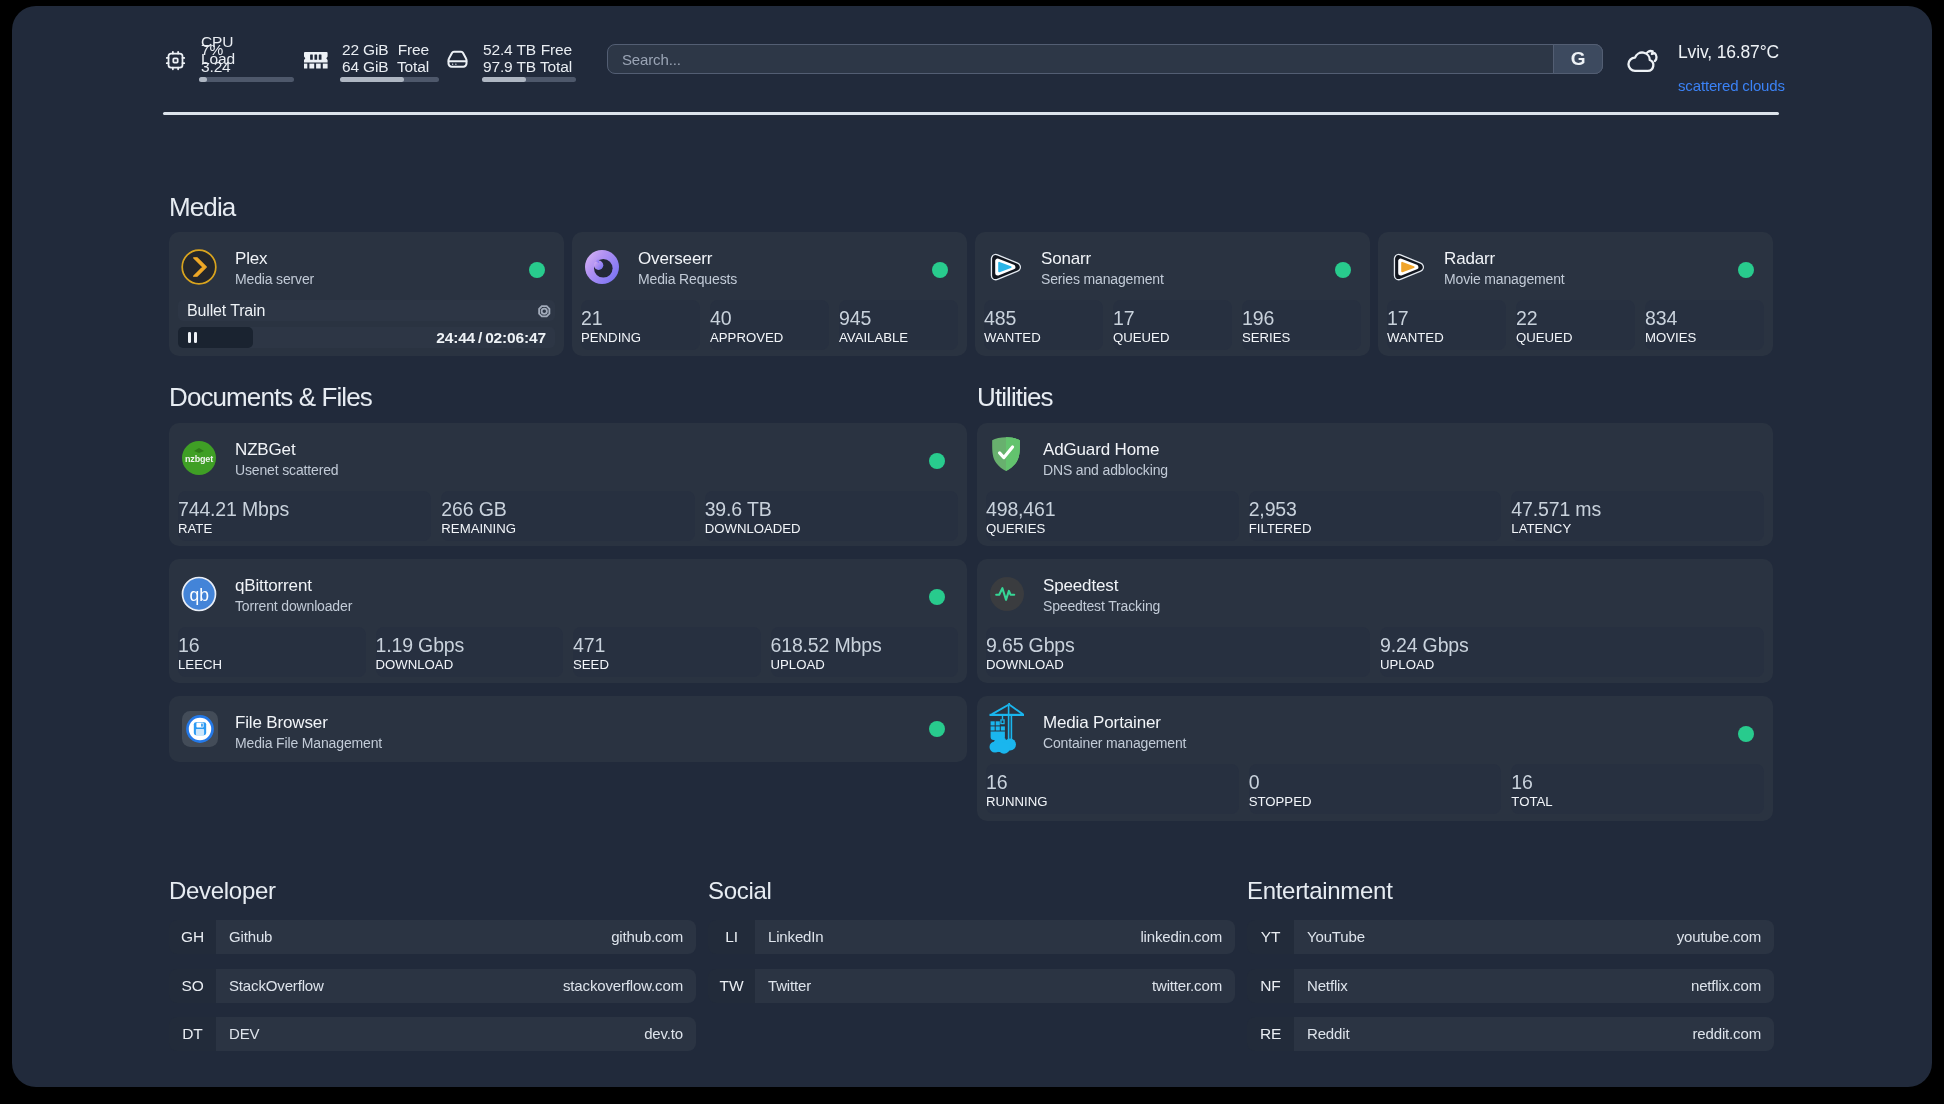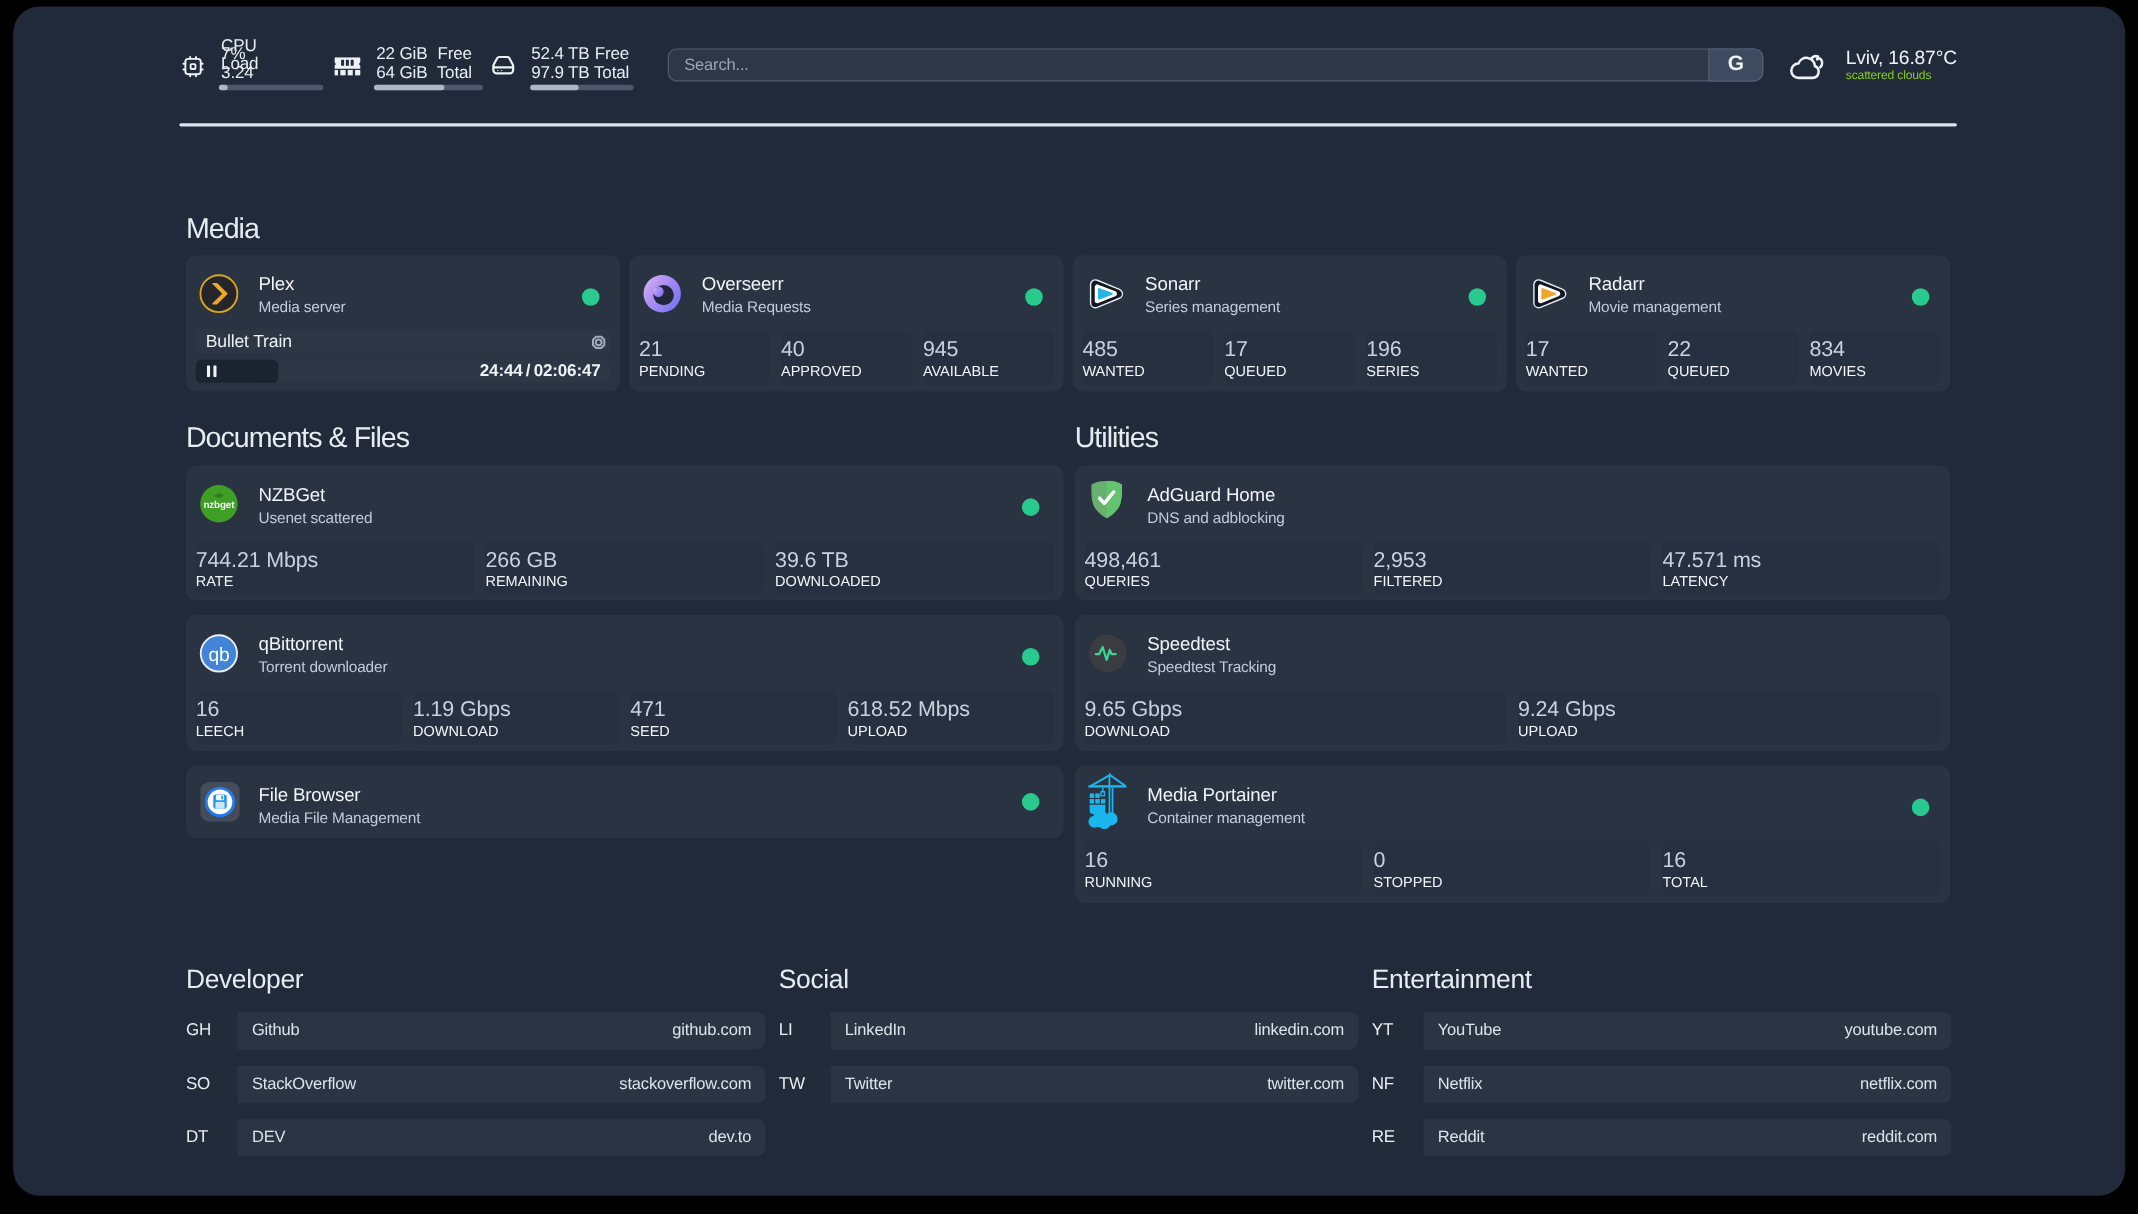--- a/index.html
+++ b/index.html
@@ -14,21 +14,21 @@
 .st{position:absolute;left:66px;top:38px;font-size:14px;color:#c2cbd7;line-height:19px;white-space:nowrap}
 .dot{position:absolute;width:16px;height:16px;border-radius:50%;background:#28cb8d}
 .stats{position:absolute;left:9px;right:9px;top:68px;height:50px;display:flex;gap:10px}
 .stat{flex:1;background:#273040;border-radius:8px;position:relative;text-align:left}
 .num{position:absolute;left:0;right:0;top:6px;font-size:19.5px;color:#c9d2dc;line-height:24px;white-space:nowrap}
 .lbl{position:absolute;left:0;right:0;top:29px;font-size:13.2px;font-weight:400;color:#f2f5f9;line-height:17px;letter-spacing:0;white-space:nowrap}
 .rtxt{font-size:15.5px;color:#e9edf2;line-height:17.4px;white-space:nowrap}
 .rbar{position:absolute;height:5px;border-radius:3px;background:#4e586b;top:76.5px}
 .rfill{position:absolute;left:0;top:0;height:5px;border-radius:3px;background:#aeb6c2}
 .bmrow{position:absolute;height:34px}
-.bmab{position:absolute;left:0;top:0;width:47px;height:34px;background:#222b3a;border-radius:8px 0 0 8px;color:#e9edf2;font-size:15.5px;line-height:34px}
+.bmab{position:absolute;left:0;top:0;width:47px;height:34px;background:#222b3a;border-radius:8px 0 0 8px;color:#e9edf2;font-size:15.5px;text-align:center;line-height:34px}
 .bmbar{position:absolute;left:47px;right:0;top:0;height:34px;background:#2b3443;border-radius:0 8px 8px 0}
 .bmn{position:absolute;left:13px;top:0;font-size:15px;color:#dde3eb;line-height:34px;white-space:nowrap}
 .bmu{position:absolute;right:13px;top:0;font-size:15px;color:#dde3eb;line-height:34px;white-space:nowrap}
 </style>
 </head>
 <body>
 <div id="dash"></div>
 
 <svg class="abs" style="left:165px;top:50px" width="21" height="21" viewBox="0 0 24 24" fill="none" stroke="#edf1f6" stroke-width="2" stroke-linecap="round" stroke-linejoin="round">
     <rect x="4" y="4" width="16" height="16" rx="3"></rect>
@@ -75,21 +75,21 @@
 
 <div class="abs" style="left:607px;top:44px;width:996px;height:30px;border:1px solid #535e73;border-radius:8px;background:#2d3747"></div>
 <div class="abs" style="left:622px;top:44px;font-size:15px;color:#9aa4b5;line-height:31px">Search...</div>
 <div class="abs" style="left:1553px;top:44px;width:50px;height:30px;background:#3d4a5f;border:1px solid #535e73;border-radius:0 8px 8px 0;color:#eef2f6;font-size:19px;font-weight:600;text-align:center;line-height:28px">G</div>
 
 <svg class="abs" style="left:1626px;top:45px" width="32" height="28" viewBox="0 0 32 28" fill="none" stroke="#eef2f6" stroke-width="2.3" stroke-linecap="round" stroke-linejoin="round">
     <path d="M19.5 11 a5.3 5.3 0 0 1 7.2-4.6 l-0.8 2.6 l2.7-0.9 a5.3 5.3 0 0 1 1.9 3.9 a5 5 0 0 1-1.7 4.1"></path>
     <path d="M9 25.8 h12.8 a5.6 5.6 0 0 0 2-10.8 a7.6 7.6 0 0 0-14.8-2.3 A6.1 6.1 0 0 0 9 25.8 Z" fill="#212a3b"></path>
   </svg>
 <div class="abs" style="left:1678px;top:43px;font-size:17.5px;color:#eef2f6;line-height:19px;white-space:nowrap">Lviv, 16.87°C</div>
-<div class="abs" style="left:1678px;top:60px;font-size:11px;color:#84cc16;line-height:19px;white-space:nowrap">scattered clouds</div>
+<div class="abs" style="left:1678px;top:76px;font-size:15px;color:#3b82f6;line-height:19px;white-space:nowrap">scattered clouds</div>
 
 <div class="abs" style="left:163px;top:112px;width:1616px;height:2.5px;background:#dce3eb;border-radius:2px"></div>
 
 <div class="sec" style="left:169px;top:192px">Media</div>
 
 <div class="card" style="left:169px;top:232px;width:395px;height:124px">
   <svg class="ic" viewBox="0 0 36 36">
       <circle cx="18" cy="18" r="16.8" fill="#24262b" stroke="#d9a41e" stroke-width="1.7"></circle>
       <path d="M12.6 8.8 L16 8.8 L25.3 18 L16 27.2 L12.6 27.2 L21.9 18 Z" fill="#efa827" stroke="#efa827" stroke-width="1.2" stroke-linejoin="round"></path>
     </svg>

